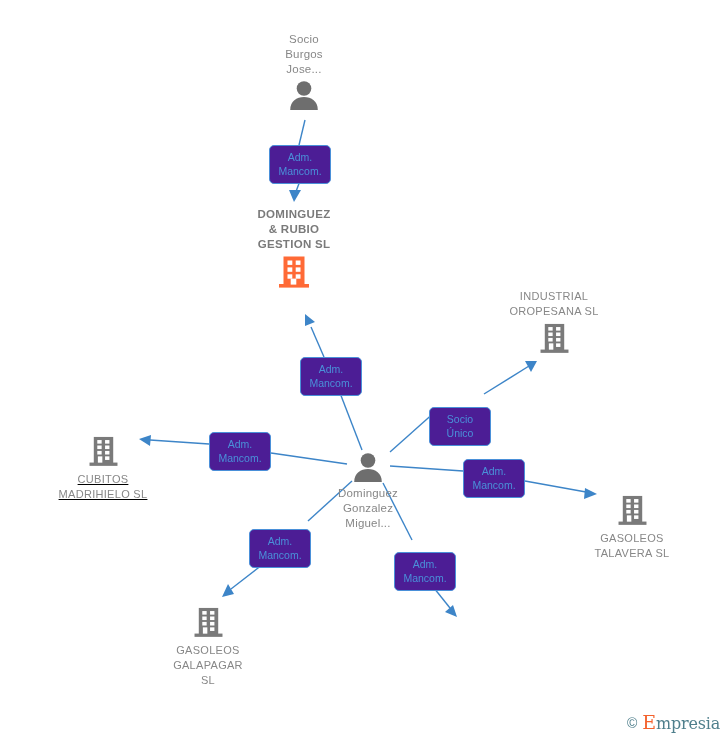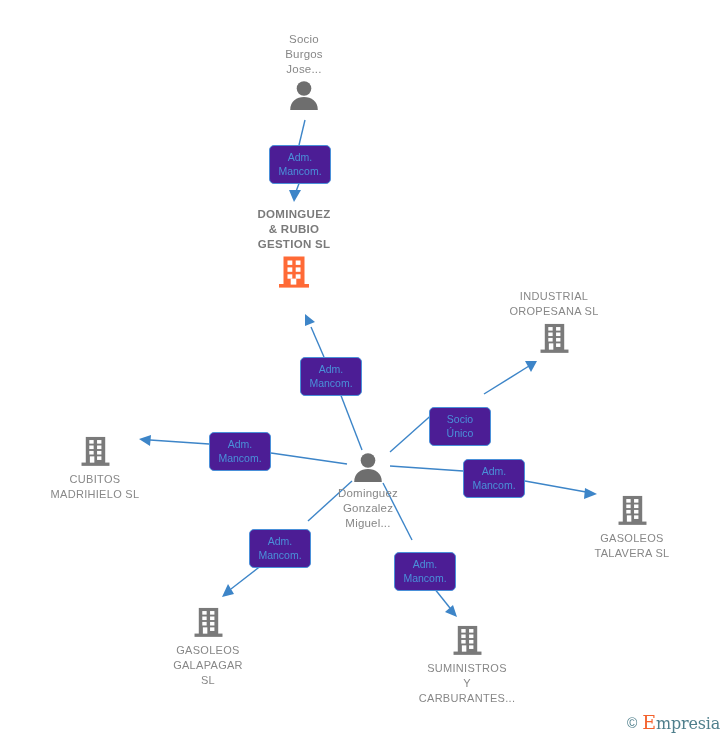--- a/index.html
+++ b/index.html
@@ -239,21 +239,21 @@
       <rect x="18.6" y="10.8" width="4.5" height="3.7" fill="#ffffff"></rect>
       <rect x="10.6" y="16.4" width="4.5" height="3.7" fill="#ffffff"></rect>
       <rect x="18.6" y="16.4" width="4.5" height="3.7" fill="#ffffff"></rect>
       <rect x="18.6" y="22" width="4.5" height="3.7" fill="#ffffff"></rect>
       <rect x="11.2" y="22" width="4.6" height="6.5" fill="#ffffff"></rect>
     </svg>
     <span class="node-label company">GASOLEOS
 TALAVERA  SL</span>
   </div>
 
-  <div class="node label-below" style="left:95px; top:435px;">
+  <div class="node label-below" style="left:103px; top:435px;text-decoration:underline;">
     <svg class="node-icon" width="33" height="33" viewBox="0 0 34 34">
       <rect x="7" y="2" width="20" height="27" fill="#7a7a7a"></rect>
       <rect x="2.6" y="28.4" width="28.8" height="3.4" fill="#7a7a7a"></rect>
       <rect x="10.6" y="5.2" width="4.5" height="3.7" fill="#ffffff"></rect>
       <rect x="18.6" y="5.2" width="4.5" height="3.7" fill="#ffffff"></rect>
       <rect x="10.6" y="10.8" width="4.5" height="3.7" fill="#ffffff"></rect>
       <rect x="18.6" y="10.8" width="4.5" height="3.7" fill="#ffffff"></rect>
       <rect x="10.6" y="16.4" width="4.5" height="3.7" fill="#ffffff"></rect>
       <rect x="18.6" y="16.4" width="4.5" height="3.7" fill="#ffffff"></rect>
       <rect x="18.6" y="22" width="4.5" height="3.7" fill="#ffffff"></rect>
@@ -274,37 +274,20 @@
       <rect x="10.6" y="16.4" width="4.5" height="3.7" fill="#ffffff"></rect>
       <rect x="18.6" y="16.4" width="4.5" height="3.7" fill="#ffffff"></rect>
       <rect x="18.6" y="22" width="4.5" height="3.7" fill="#ffffff"></rect>
       <rect x="11.2" y="22" width="4.6" height="6.5" fill="#ffffff"></rect>
     </svg>
     <span class="node-label company">GASOLEOS
 GALAPAGAR
 SL</span>
   </div>
 
-  <div class="node label-below" style="left:467px; top:624px;">
-    <svg class="node-icon" width="33" height="33" viewBox="0 0 34 34">
-      <rect x="7" y="2" width="20" height="27" fill="#7a7a7a"></rect>
-      <rect x="2.6" y="28.4" width="28.8" height="3.4" fill="#7a7a7a"></rect>
-      <rect x="10.6" y="5.2" width="4.5" height="3.7" fill="#ffffff"></rect>
-      <rect x="18.6" y="5.2" width="4.5" height="3.7" fill="#ffffff"></rect>
-      <rect x="10.6" y="10.8" width="4.5" height="3.7" fill="#ffffff"></rect>
-      <rect x="18.6" y="10.8" width="4.5" height="3.7" fill="#ffffff"></rect>
-      <rect x="10.6" y="16.4" width="4.5" height="3.7" fill="#ffffff"></rect>
-      <rect x="18.6" y="16.4" width="4.5" height="3.7" fill="#ffffff"></rect>
-      <rect x="18.6" y="22" width="4.5" height="3.7" fill="#ffffff"></rect>
-      <rect x="11.2" y="22" width="4.6" height="6.5" fill="#ffffff"></rect>
-    </svg>
-    <span class="node-label company">SUMINISTROS
-Y
-CARBURANTES...</span>
-  </div>
 
   <div class="reltag" style="left:300px; top:163px;">Adm.
 Mancom.</div>
 
   <div class="reltag" style="left:331px; top:375px;">Adm.
 Mancom.</div>
 
   <div class="reltag" style="left:460px; top:425px;">Socio
 Único</div>
 

